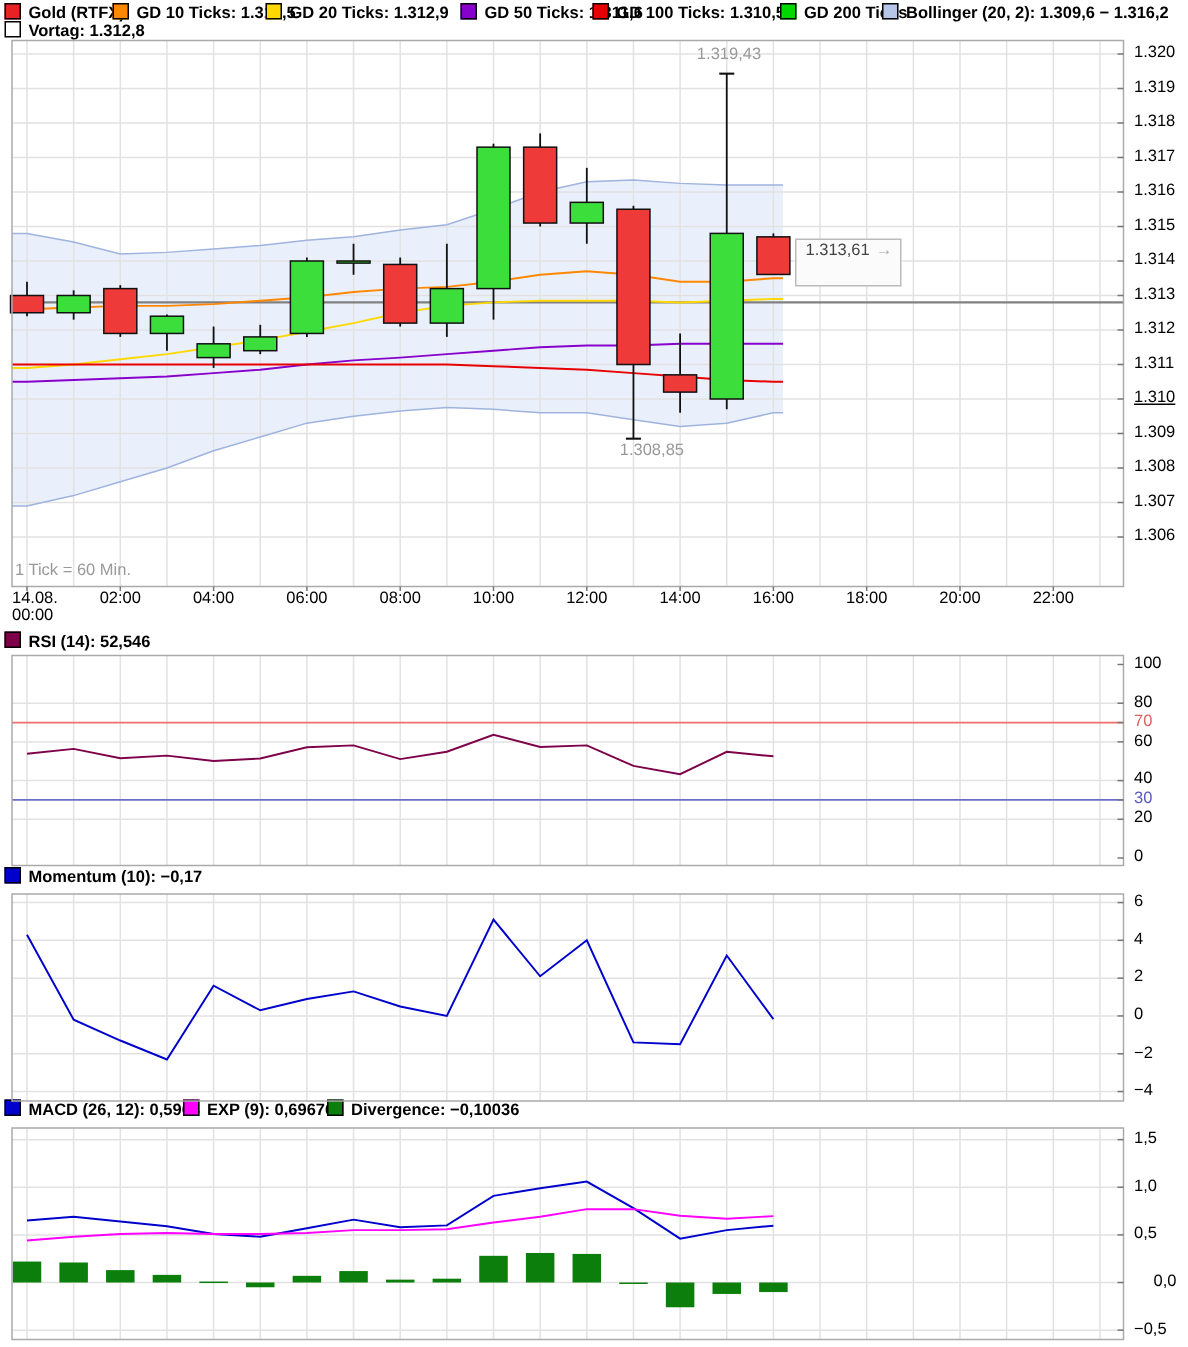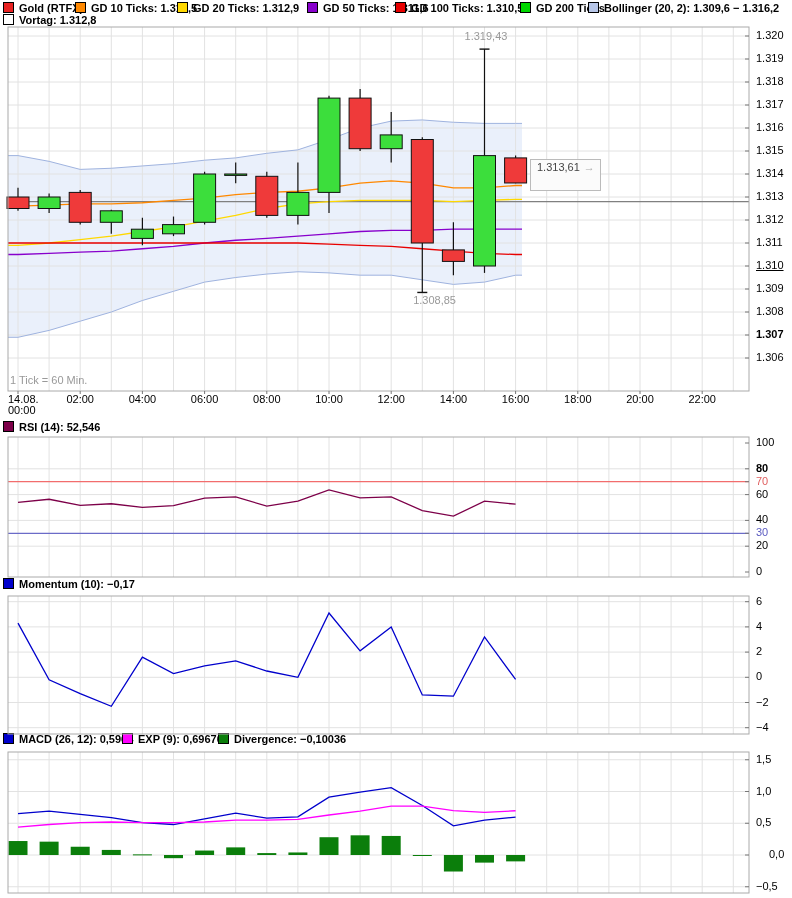--- a/index.html
+++ b/index.html
@@ -339,36 +339,36 @@
       <div class="tick-y" style="top:99.00000000000261px;">1.317</div>
       <div class="tick-y" style="top:122.00000000000009px;">1.316</div>
       <div class="tick-y" style="top:145.00000000000267px;">1.315</div>
       <div class="tick-y" style="top:168.0000000000001px;">1.314</div>
       <div class="tick-y" style="top:191.0000000000027px;">1.313</div>
       <div class="tick-y" style="top:214.00000000000017px;">1.312</div>
       <div class="tick-y" style="top:237.00000000000273px;">1.311</div>
       <div class="tick-y" style="top:260.0000000000002px;text-decoration:underline;">1.310</div>
       <div class="tick-y" style="top:283.0000000000028px;">1.309</div>
       <div class="tick-y" style="top:306.0000000000002px;">1.308</div>
-      <div class="tick-y" style="top:329.00000000000284px;font-weight:bold;">1.307</div>
+      <div class="tick-y" style="top:329.00000000000284px;">1.307</div>
       <div class="tick-y" style="top:352.0000000000003px;">1.306</div>
       <div class="tick-x" style="left:8px;top:394px;text-align:left">14.08.<br>00:00</div>
       <div class="tick-x" style="left:63.2px;top:394px;width:34px">02:00</div>
       <div class="tick-x" style="left:125.4px;top:394px;width:34px">04:00</div>
       <div class="tick-x" style="left:187.60000000000002px;top:394px;width:34px">06:00</div>
       <div class="tick-x" style="left:249.8px;top:394px;width:34px">08:00</div>
       <div class="tick-x" style="left:312px;top:394px;width:34px">10:00</div>
       <div class="tick-x" style="left:374.20000000000005px;top:394px;width:34px">12:00</div>
       <div class="tick-x" style="left:436.40000000000003px;top:394px;width:34px">14:00</div>
       <div class="tick-x" style="left:498.6px;top:394px;width:34px">16:00</div>
       <div class="tick-x" style="left:560.8000000000001px;top:394px;width:34px">18:00</div>
       <div class="tick-x" style="left:623px;top:394px;width:34px">20:00</div>
       <div class="tick-x" style="left:685.2px;top:394px;width:34px">22:00</div>
       <div class="tick-y" style="top:437px;">100</div>
-      <div class="tick-y" style="top:462.8px;font-weight:bold;">80</div>
+      <div class="tick-y" style="top:462.8px;">80</div>
       <div class="tick-y" style="top:475.7px;color:#E06060;">70</div>
       <div class="tick-y" style="top:488.6px;">60</div>
       <div class="tick-y" style="top:514.4px;">40</div>
       <div class="tick-y" style="top:527.3px;color:#5A5AC0;">30</div>
       <div class="tick-y" style="top:540.2px;">20</div>
       <div class="tick-y" style="top:566px;">0</div>
       <div class="tick-y" style="top:595.6999999999999px;">6</div>
       <div class="tick-y" style="top:620.9px;">4</div>
       <div class="tick-y" style="top:646.0999999999999px;">2</div>
       <div class="tick-y" style="top:671.3px;">0</div>

